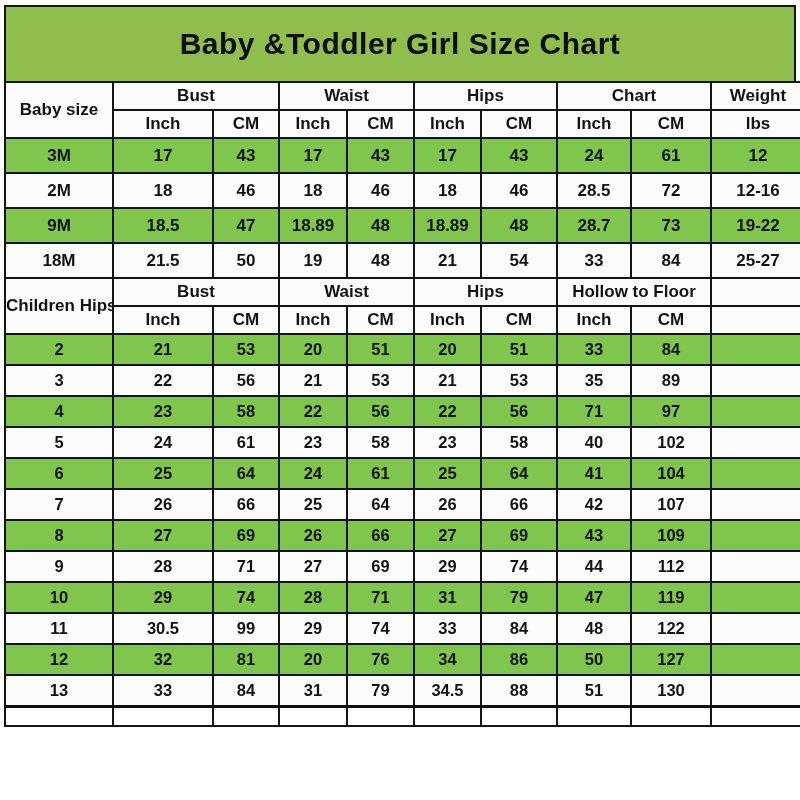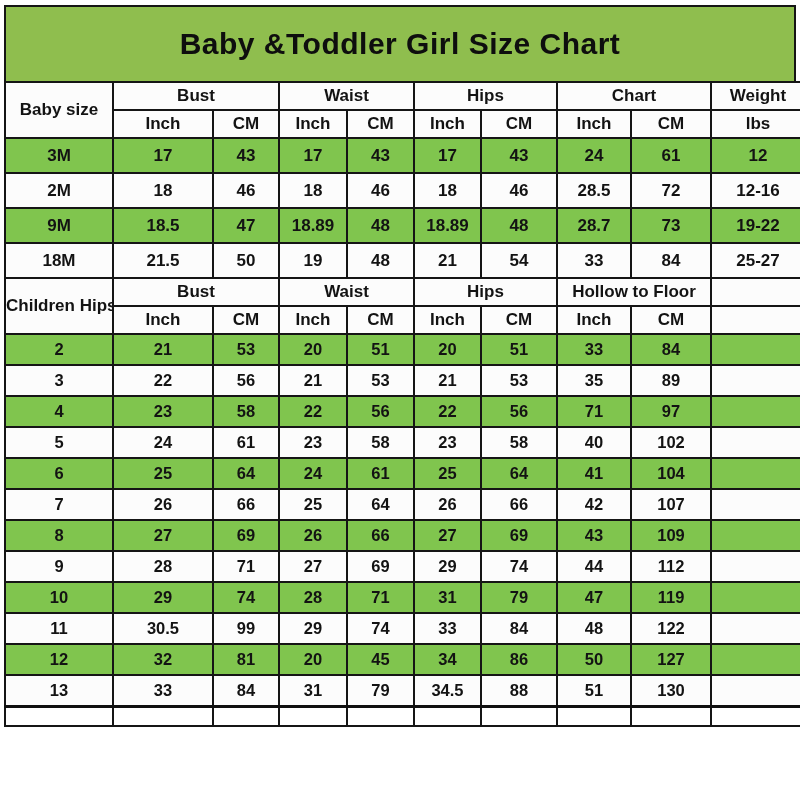--- a/index.html
+++ b/index.html
@@ -273,21 +273,21 @@
           <td>84</td>
           <td>48</td>
           <td>122</td>
           <td></td>
         </tr>
         <tr class="green">
           <td class="size-col">12</td>
           <td>32</td>
           <td>81</td>
           <td>20</td>
-          <td>45</td>
+          <td>76</td>
           <td>34</td>
           <td>86</td>
           <td>50</td>
           <td>127</td>
           <td></td>
         </tr>
         <tr class="white">
           <td class="size-col">13</td>
           <td>33</td>
           <td>84</td>

